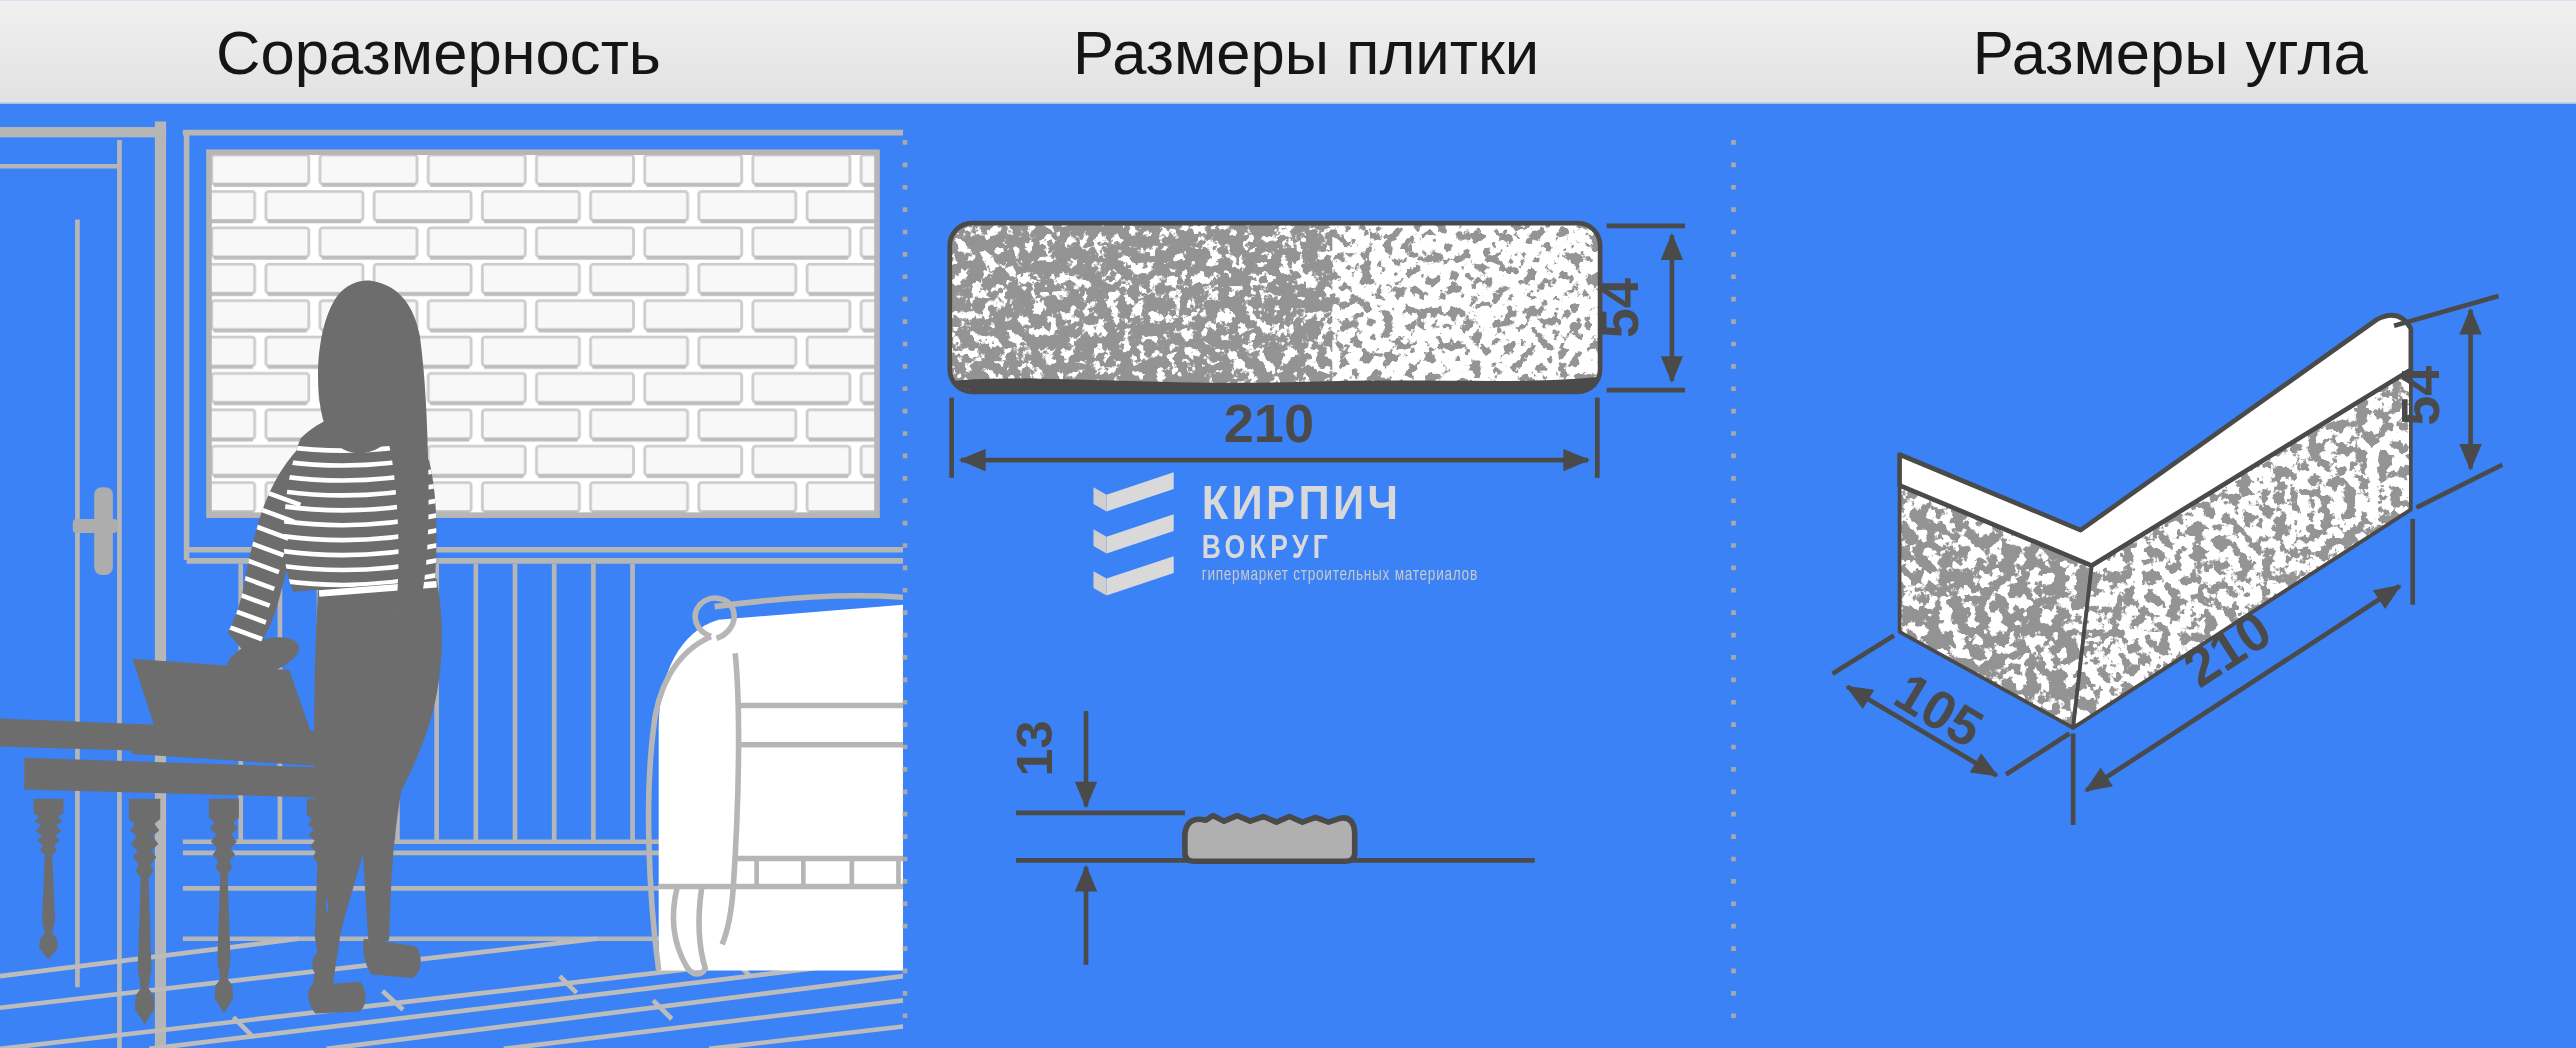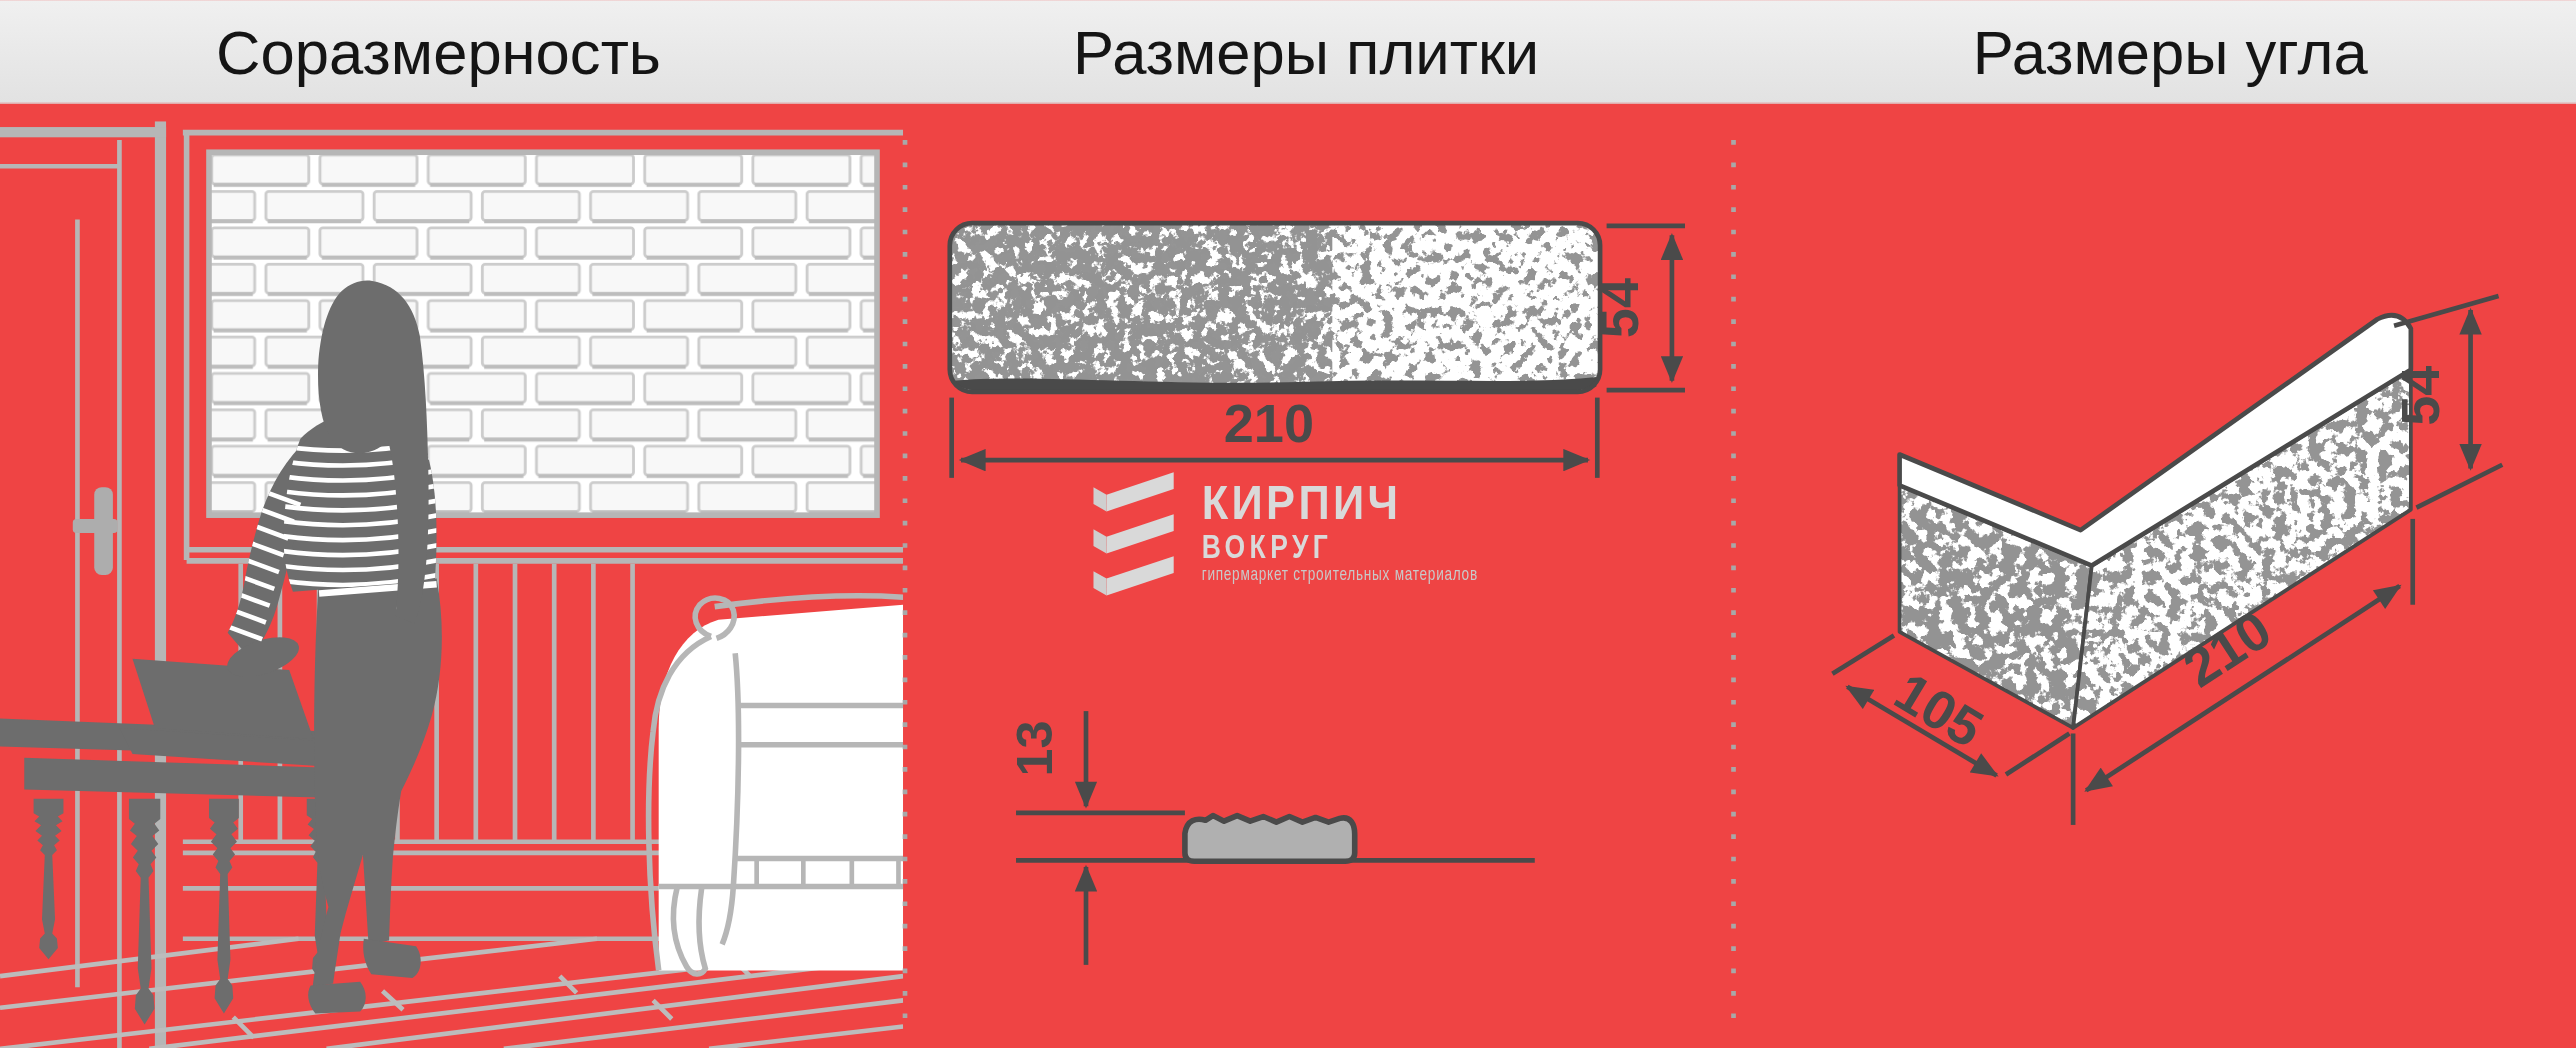--- a/index.html
+++ b/index.html
@@ -1,17 +1,17 @@
 <!DOCTYPE html>
 <html style="font-size:15px"><head>
 <meta charset="utf-8">
 <style>
   html,body{margin:0;padding:0;background:#ffffff;}
   body{font-family:"Liberation Sans", sans-serif;}
-  .stage{position:relative;width:2576px;height:1049px;background:#ef4444;overflow:hidden;}
+  .stage{position:relative;width:2576px;height:1049px;background:#3b82f6;overflow:hidden;}
   svg{display:block;}
   text{font-family:"Liberation Sans", sans-serif;}
   .hdr-title{font-size:66px;fill:#151515;}
   .dim-num{font-size:58px;font-weight:bold;}
   .logo1{font-size:52px;font-weight:bold;letter-spacing:4px;}
   .logo2{font-size:36px;font-weight:bold;letter-spacing:6px;}
   .logo3{font-size:19px;letter-spacing:1px;}
 </style>
 </head>
 <body>

